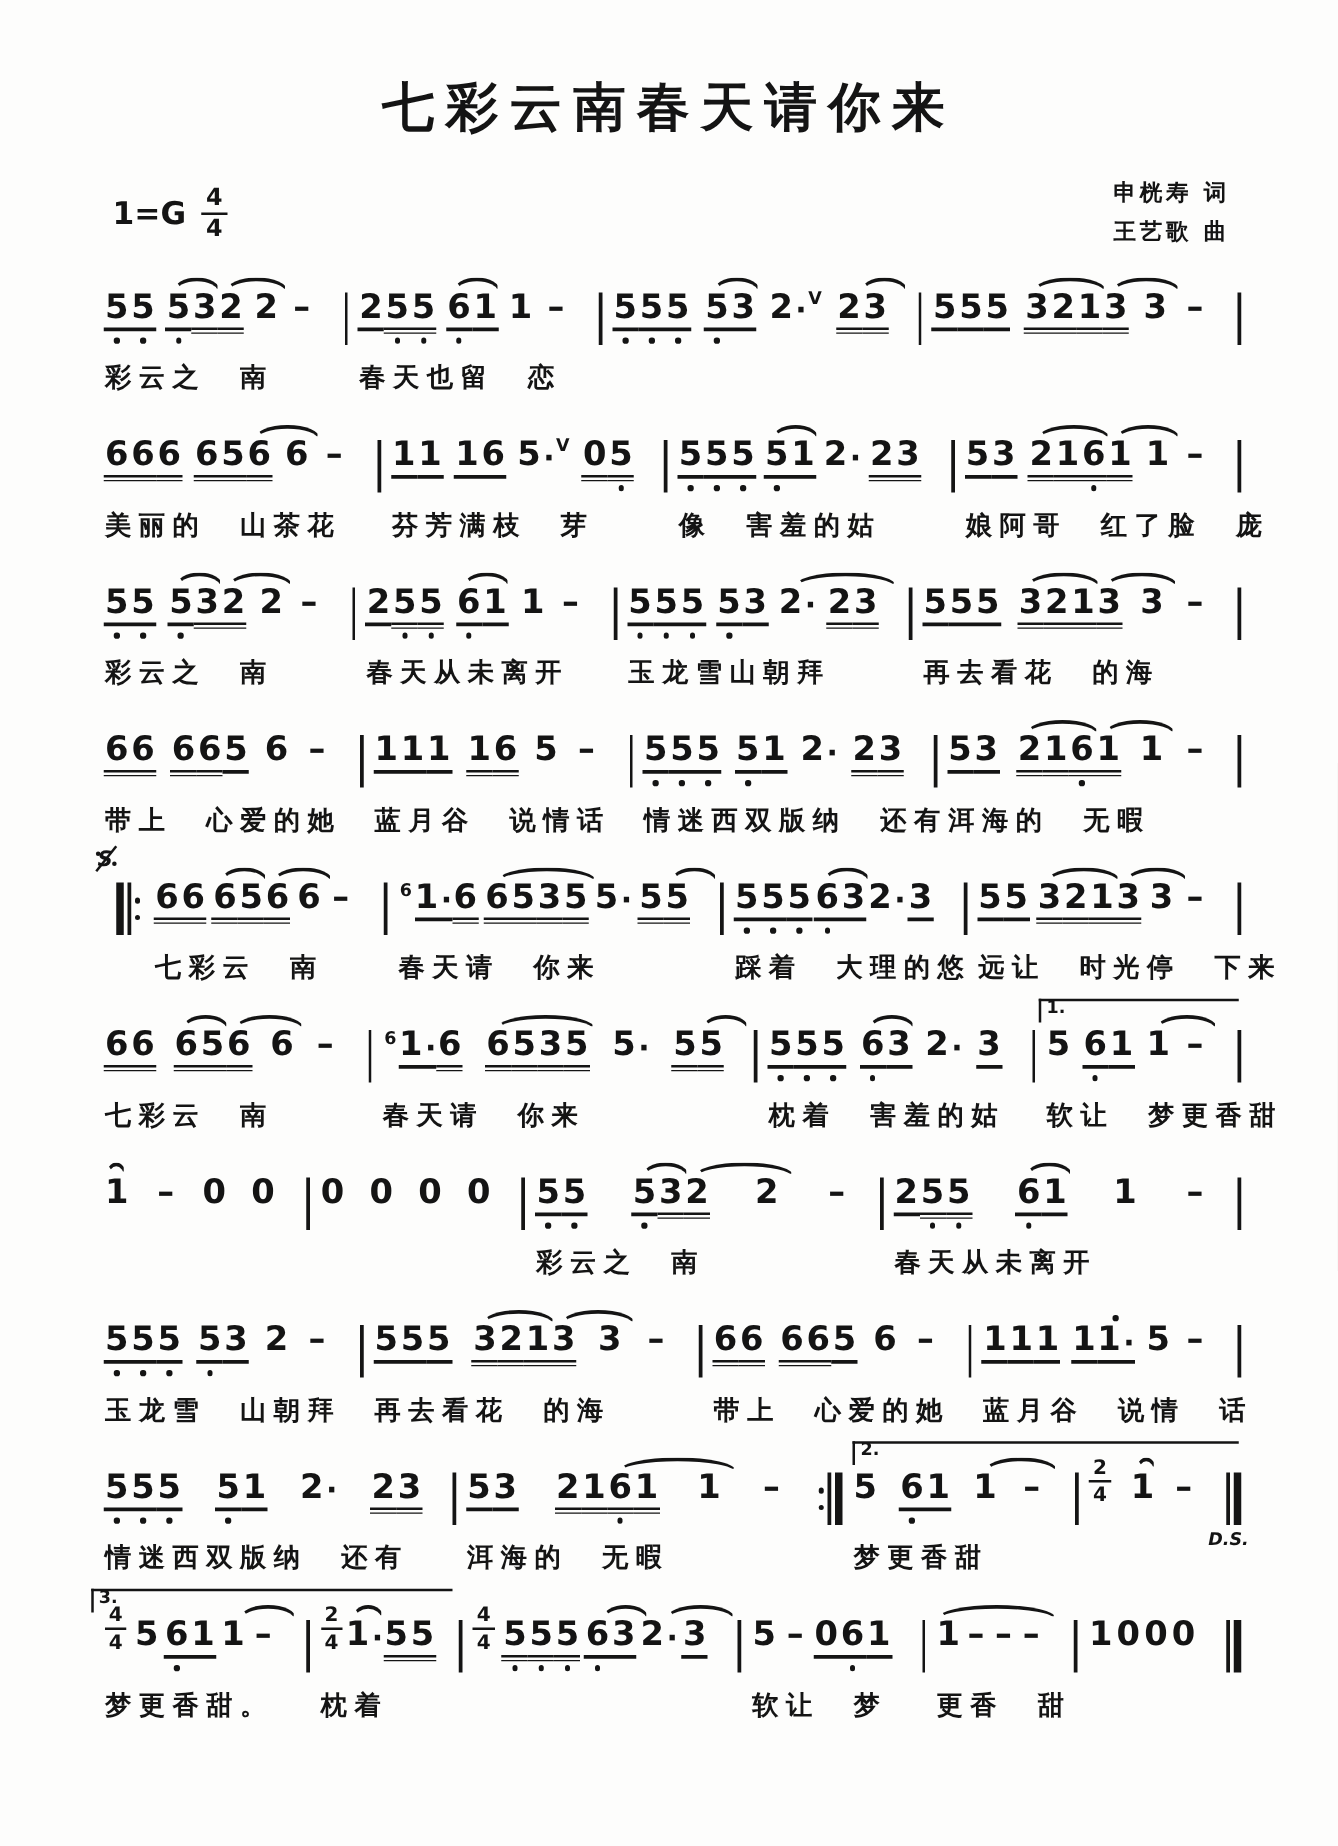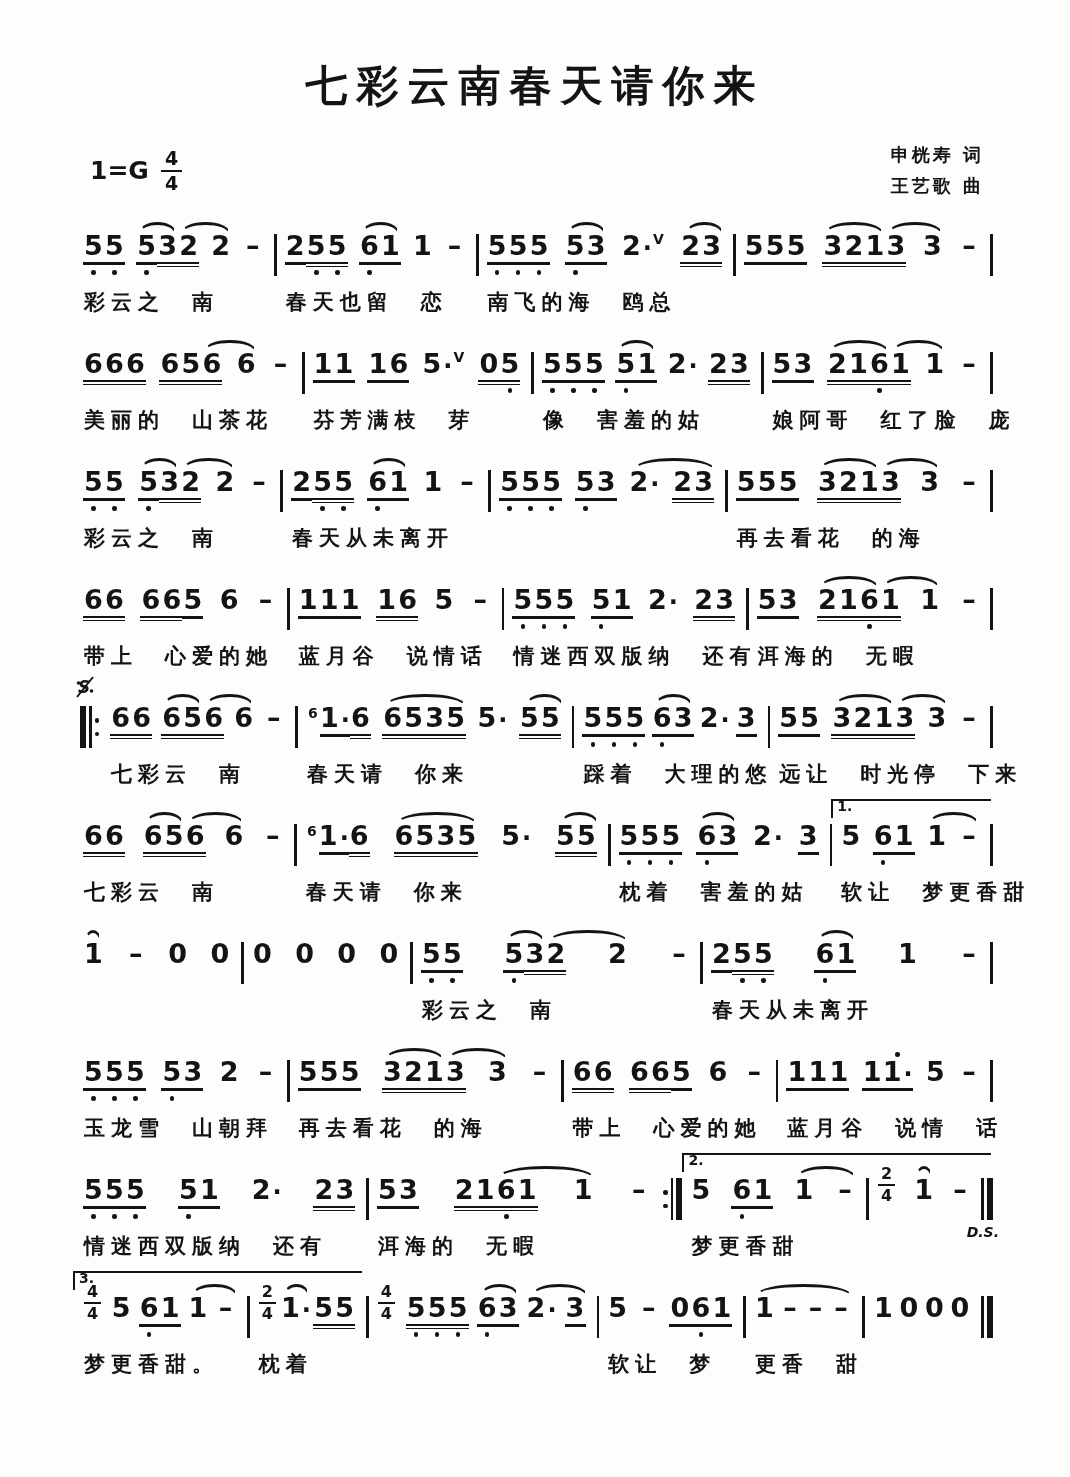--- a/index.html
+++ b/index.html
@@ -25,21 +25,21 @@
   .tok.breath .ch{font-size:14px;height:16px;line-height:14px;margin-top:-2px;}
   .hi,.lo{height:7px;display:flex;align-items:center;justify-content:center;width:100%;}
   .dot{width:4.5px;height:4.5px;border-radius:50%;background:#141414;}
   .ch{font-size:27px;font-weight:bold;line-height:28px;height:28px;display:flex;align-items:flex-end;}
   .ad{font-size:24px;margin-left:2px;line-height:24px;}
   .ul{height:9px;width:100%;display:flex;flex-direction:column;padding-top:2px;box-sizing:border-box;}
   .ul .l{height:2.6px;background:#141414;width:100%;margin-bottom:2px;}
   .tsbox{display:flex;flex-direction:column;align-items:center;font-size:16px;font-weight:bold;line-height:1;margin:4px 2px 0 0;}
   .tsbox .t{border-bottom:2.2px solid #141414;padding:0 3px 2px 3px;}
   .tsbox .b{padding-top:2px;}
-  .bl-wrap{display:flex;align-items:flex-start;margin:9px 1px 0 4px;position:relative;}
+  .bl-wrap{display:flex;align-items:flex-start;margin:9px 1px 0 17px;position:relative;}
   .bl{height:42px;background:#141414;}
   .bl.thin{width:2.6px;}
   .bl.thick{width:6px;}
   .bl-gap{width:3px;}
   .bl-dots{display:flex;flex-direction:column;gap:9px;justify-content:center;height:42px;margin:0 3px;}
   .slur{position:absolute;height:11px;border:2.6px solid transparent;border-top:3px solid #141414;border-radius:50% 50% 0 0/100% 100% 0 0;box-sizing:border-box;}
   .volta{position:absolute;border-top:2.6px solid #141414;border-left:2.6px solid #141414;height:17px;}
   .volta span{display:block;font-size:14px;font-weight:bold;padding:0 0 0 4px;margin-top:-3px;}
   .m-lyric{font-size:21px;font-weight:bold;white-space:pre;letter-spacing:6px;margin-top:7px;padding-left:8px;height:28px;overflow:visible;}
   .ds{position:absolute;top:46px;right:-6px;font-size:14px;font-style:italic;font-weight:bold;white-space:nowrap;}
@@ -305,21 +305,20 @@
                   <span class="ul">
                     <span class="l"></span>
                     <span class="l"></span>
                   </span>
                   <span class="lo"></span>
                 </span>
               </span>
               <div class="slur" style="left: 88.3594px; width: 37px; top: -3px;"></div>
               <div class="slur" style="left: 206px; width: 37px; top: -3px;"></div>
             </div>
-            <div class="m-lyric">南飞的海　鸥总</div>
           </div>
           <div class="bl-wrap">
             <div class="bl thin"></div>
           </div>
           <div class="measure" style="flex-grow: 9;">
             <div class="m-notes">
               <span class="group">
                 <span class="tok">
                   <span class="hi"></span>
                   <span class="ch">5</span>
@@ -982,20 +981,21 @@
                   <span class="ch">3</span>
                   <span class="ul">
                     <span class="l"></span>
                     <span class="l"></span>
                   </span>
                   <span class="lo"></span>
                 </span>
               </span>
               <div class="slur" style="left: 141.469px; width: 80.6562px; top: -3px;"></div>
             </div>
+            <div class="m-lyric">玉龙雪山朝拜</div>
           </div>
           <div class="bl-wrap">
             <div class="bl thin"></div>
           </div>
           <div class="measure" style="flex-grow: 9;">
             <div class="m-notes">
               <span class="group">
                 <span class="tok">
                   <span class="hi"></span>
                   <span class="ch">5</span>

